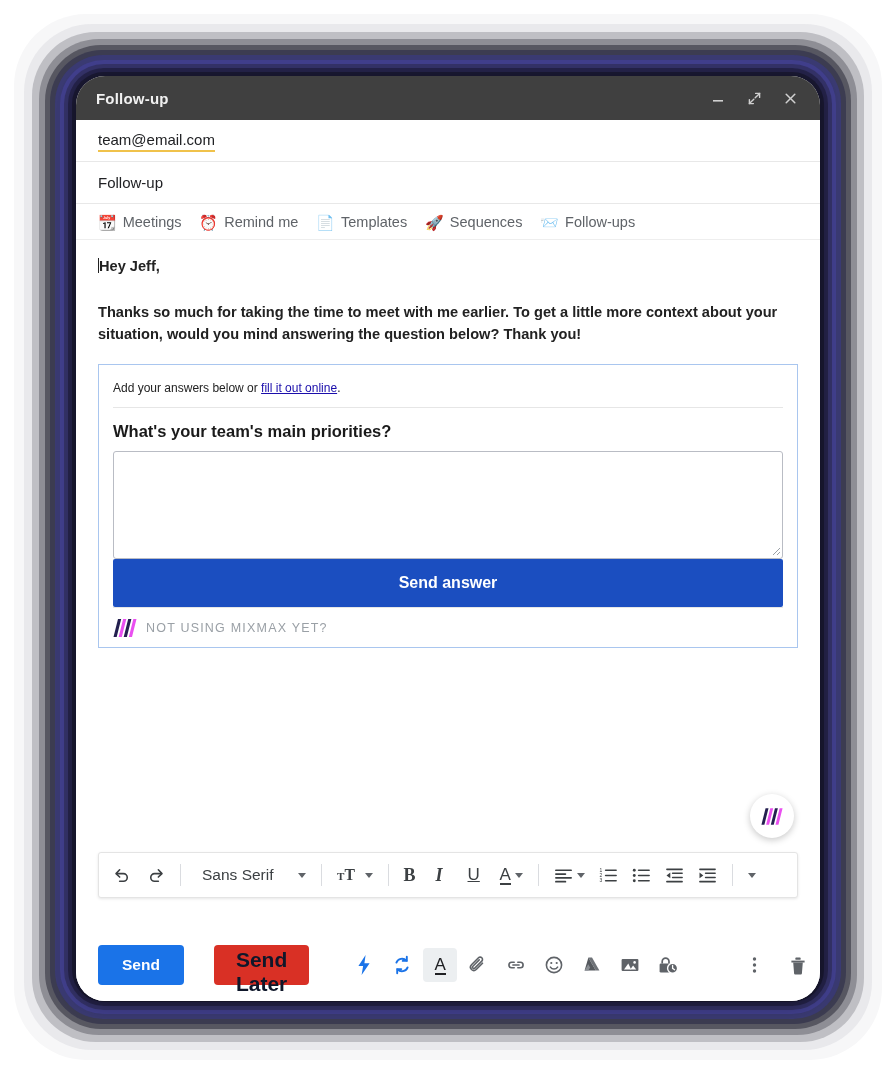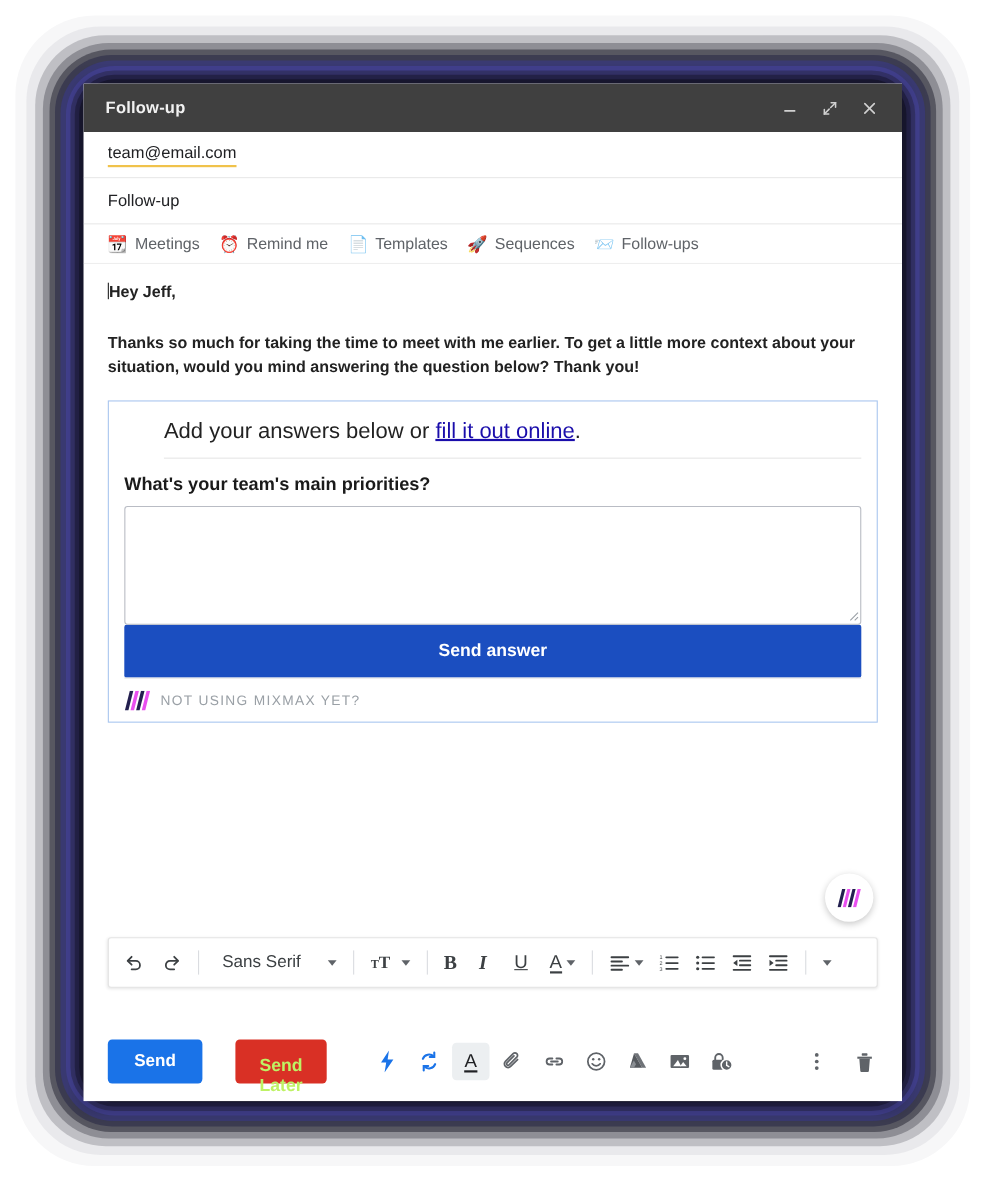--- a/index.html
+++ b/index.html
@@ -36,20 +36,21 @@
 
   
   #window {
     position: absolute;
     left: 76px; top: 76px;
     width: 744px; height: 925px;
     background: #ffffff;
     box-shadow: 0 4px 18px rgba(0,0,0,.35);
     display: flex; flex-direction: column;
     overflow: hidden;
+    border-radius: 29px;
   }
 
   
   .titlebar {
     height: 44px;
     background: #404040;
     display: flex; align-items: center;
     padding: 0 14px 0 20px;
     flex: 0 0 auto;
   }
@@ -123,24 +124,23 @@
   }
 
   
   .survey {
     border: 1px solid #a9c6ef;
     background: #fff;
     margin-top: 4px;
     padding: 14px 14px 10px 14px;
   }
   .survey .intro {
-    font-size: 20px; color: #222;
+    font-size: 12px; color: #222;
     padding: 2px 0 12px 0;
     border-bottom: 1px solid #e6e6e6;
-    margin-left: 36px;
   }
   .survey .intro a { color: #1a0dab; text-decoration: underline; }
   .survey h3 {
     margin: 14px 0 10px 0;
     font-size: 16.5px;
     font-weight: bold;
     color: #1a1a1a;
   }
   .answer {
     width: 100%;
@@ -229,25 +229,25 @@
   }
   .btn-send {
     background: #1a73e8; color: #fff;
     border: none; border-radius: 4px;
     height: 40px; padding: 0 24px;
     font-family: "Liberation Sans", sans-serif;
     font-size: 15.5px; font-weight: bold;
     cursor: pointer;
   }
   .btn-later {
-    background: #d93025; color: #bef264;
+    background: #d93025; color: #0f172a;
     border: none; border-radius: 4px;
-    height: 40px; padding: 16px 22px;
+    height: 40px; padding: 3px 22px;
     font-family: "Liberation Sans", sans-serif;
-    font-size: 16px; font-weight: bold;
+    font-size: 21px; font-weight: bold;
     cursor: pointer;
     margin-left: 4px;
   }
   .abicons { display:flex; align-items:center; gap: 4px; margin-left: 12px; }
   .ab {
     width: 34px; height: 34px;
     display: inline-flex; align-items: center; justify-content: center;
     border-radius: 4px; cursor: pointer;
     color: #5f6368;
   }

